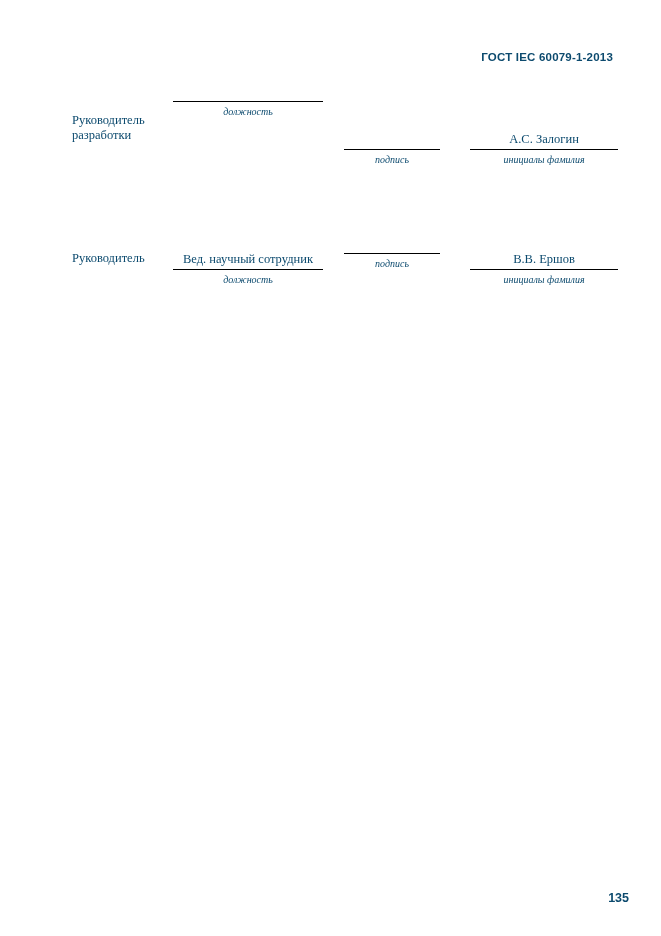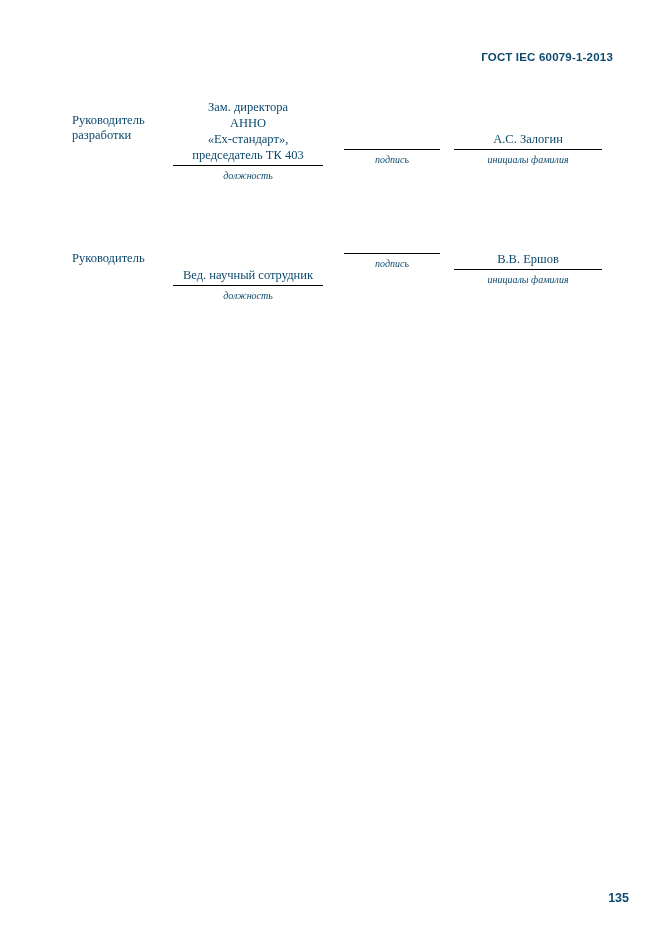--- a/index.html
+++ b/index.html
@@ -63,32 +63,32 @@
   .col .caption {
     font-size: 10px;
     font-style: italic;
     text-align: center;
     margin-top: 4px;
   }
 
   
   .col-position { left: 173px; width: 150px; }
   .col-signature { left: 344px; width: 96px; }
-  .col-name { left: 454px; width: 148px; }
+  .col-name { left: 470px; width: 148px; }
 
   .col-signature .value,
   .empty-value { visibility: hidden; }
 
   
   .sig-block.first .col-position { top: 0px; }
   .sig-block.first .col-signature { top: 48px; }
   .sig-block.first .col-name { top: 32px; }
 
   
-  .sig-block.second .col-position { top: 16px; }
+  .sig-block.second .col-position { top: 0px; }
   .sig-block.second .col-signature { top: 0px; }
   .sig-block.second .col-name { top: 0px; }
 
   .page-number {
     position: absolute;
     right: 32px;
     bottom: 42px;
     font-family: "Liberation Sans", sans-serif;
     font-size: 12.5px;
     font-weight: bold;
@@ -98,24 +98,20 @@
 <body>
 
 <div class="page">
 
   <div class="header">ГОСТ IEC 60079-1-2013</div>
 
   <div class="sig-block first">
     <div class="role">Руководитель разработки</div>
 
     <div class="col col-position">
-      <div class="value">Зам. директора
-АННО
-«Ex-стандарт»,
-председатель ТК 403</div>
       <div class="rule"></div>
       <div class="caption">должность</div>
     </div>
 
     <div class="col col-signature">
       <div class="value empty-value"></div>
       <div class="rule"></div>
       <div class="caption">подпись</div>
     </div>
 

